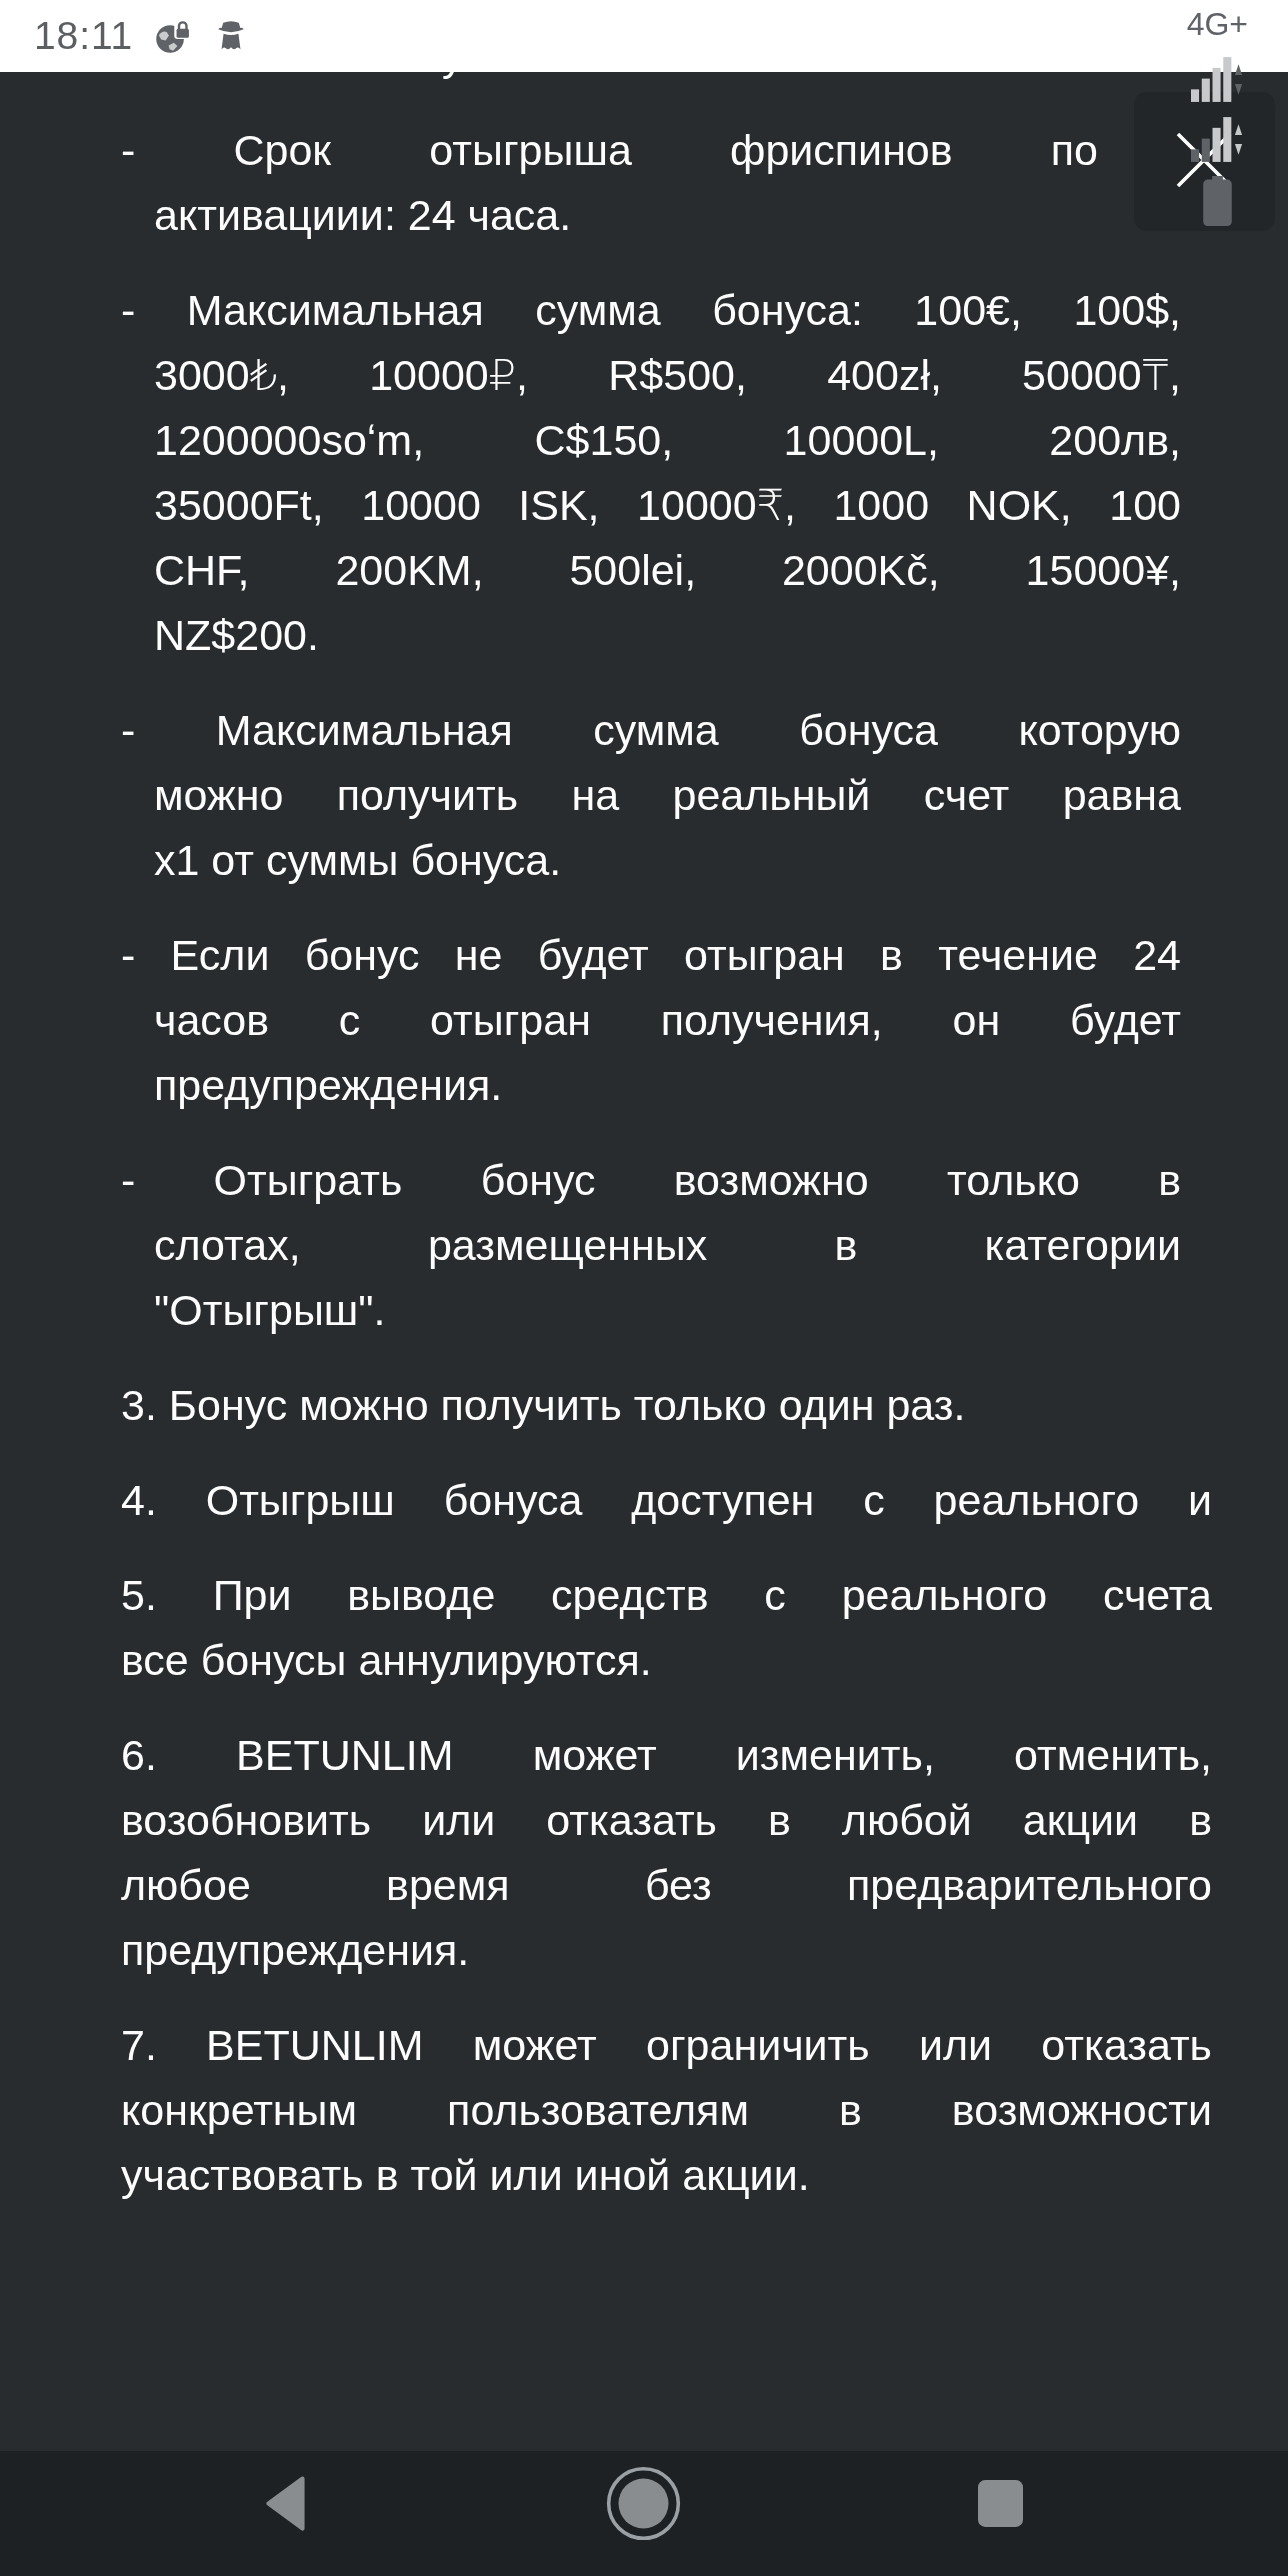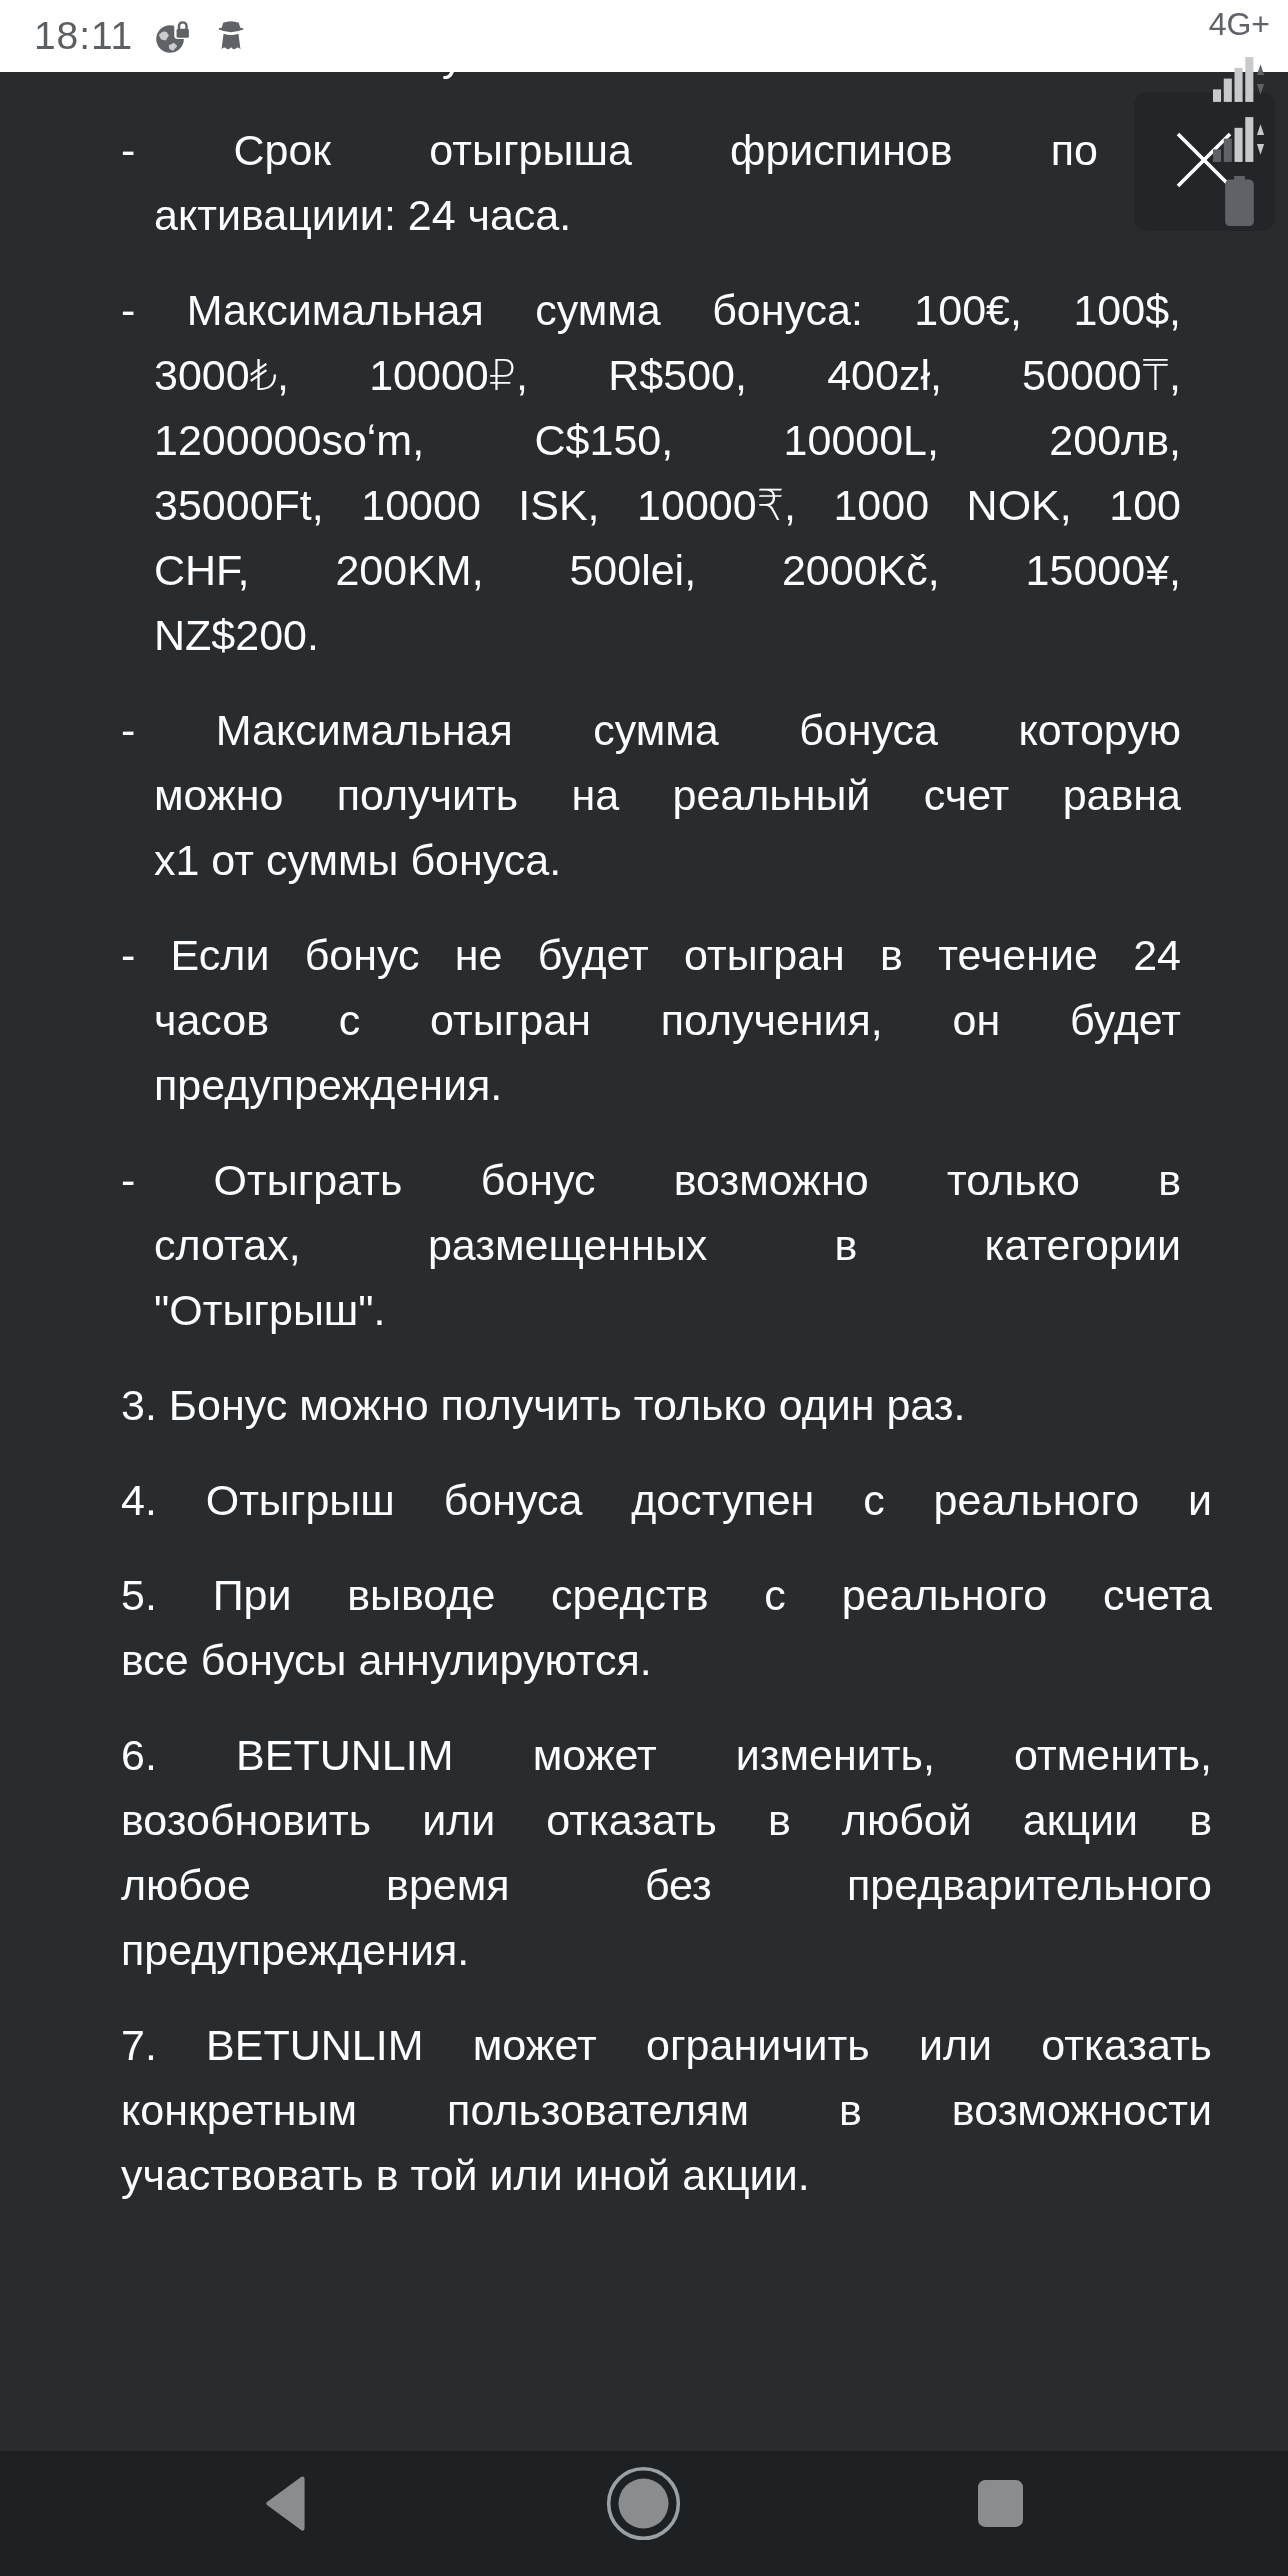--- a/index.html
+++ b/index.html
@@ -5,21 +5,21 @@
   html,body{margin:0;padding:0;background:#000;}
   .screen{
     position:relative;width:1288px;height:2576px;margin:0 auto;
     background:#292c2e;overflow:hidden;
     font-family:"Liberation Sans","DejaVu Sans",sans-serif;
   }
   
   .status-bar{
     position:absolute;top:0;left:0;right:0;height:72px;background:#ffffff;
     display:flex;align-items:center;justify-content:space-between;
-    padding:0 18px 0 34px;box-sizing:border-box;z-index:10;
+    padding:0 40px 0 34px;box-sizing:border-box;z-index:10;
   }
   .sb-left,.sb-right{display:flex;align-items:center;}
   .sb-left{gap:19.7px;}
   .sb-right{gap:14.3px;flex-direction:column;}
   .sb-time{font-size:39px;font-weight:500;color:#5c5f62;letter-spacing:0.9px;}
   .sb-net{font-size:32px;font-weight:500;color:#5f6368;}
   .sb-icon{display:flex;align-items:center;}
   
   .content{
     position:absolute;top:0;left:0;right:0;bottom:125px;

